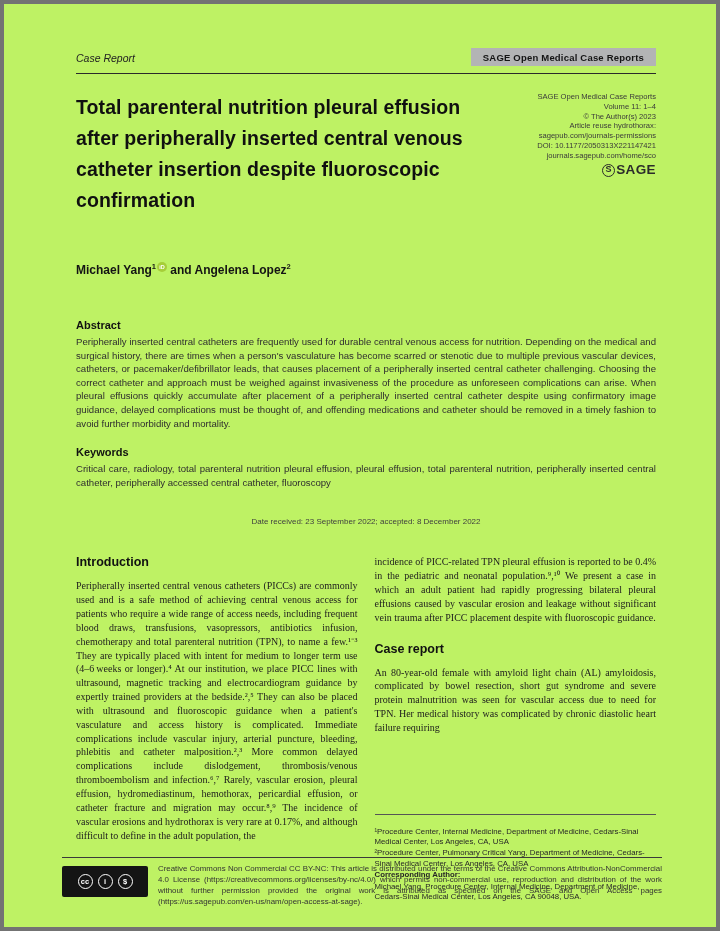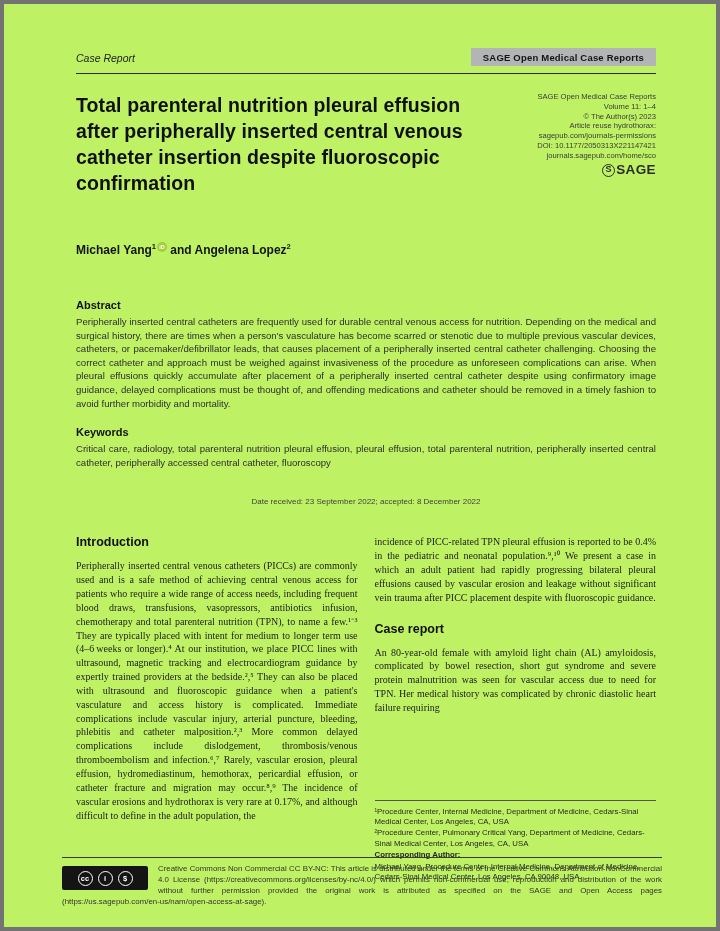--- a/index.html
+++ b/index.html
@@ -11,21 +11,21 @@
     padding:44px 60px 20px 72px;
   }
   
   .header-row { display:flex; justify-content:space-between; align-items:flex-end; }
   .article-type { font-style:italic; font-size:10.5px; color:#222; padding-bottom:2px; }
   .journal-badge { background:#b3b4b5; color:#141414; font-weight:bold; font-size:9.5px;
     padding:4px 12px 3px 12px; letter-spacing:0.2px; }
   .top-rule { border:none; border-top:1.4px solid #2a2a2a; margin-top:7px; }
   
   .title-block { display:flex; margin-top:18px; }
-  h1.title { width:436px; font-size:19.5px; line-height:26px; font-weight:bold; color:#101010; letter-spacing:0.1px; }
+  h1.title { width:436px; font-size:19.5px; line-height:31px; font-weight:bold; color:#101010; letter-spacing:0.1px; }
   .journal-info { margin-left:auto; text-align:right; font-size:7.6px; line-height:9.8px; color:#3a3a3a; width:172px; }
   .journal-info .jlink { color:#3a3a3a; text-decoration:none; display:block; }
   .sage-logo { margin-top:3px; font-weight:bold; font-size:13.5px; color:#2b2b2b; letter-spacing:0.4px;
     display:flex; justify-content:flex-end; align-items:center; gap:1px; }
   .sage-s { display:inline-flex; width:13px; height:13px; border:1.6px solid #2b2b2b; border-radius:50%;
     font-size:9px; align-items:center; justify-content:center; font-weight:bold; }
   
   .authors { margin-top:46px; font-size:12px; font-weight:bold; color:#141414; }
   .authors sup { font-size:7.5px; }
   .orcid-badge { display:inline-block; width:10px; height:10px; background:#A6CE39; border-radius:50%;
@@ -39,28 +39,28 @@
   .dateline { margin-top:28px; font-size:8px; color:#3f3f3f;text-align:center; }
   
   .columns { display:flex; gap:17px; margin-top:29px; height:348px; }
   .col { width:285px; }
   .col-right { display:flex; flex-direction:column; }
   .sec-h { font-size:12.5px; font-weight:bold; color:#111; margin-bottom:10px; }
   .body-p { font-family:"Liberation Serif", serif; font-size:10px; line-height:13.85px;
     text-align:justify; color:#1c1c1c; }
   .case-h { margin-top:17px; margin-bottom:10px; }
   .fn-spacer { flex:1; }
-  .footnotes { border-top:0.8px solid #555; padding-top:6px; font-size:7.8px; line-height:10.4px; color:#262626; }
+  .footnotes { border-top:0.8px solid #555; padding-top:12px; font-size:7.8px; line-height:10.4px; color:#262626; }
   .footnotes p { margin-bottom:1px; }
   .fn-corr-h { font-weight:bold; margin-top:0; }
   .fn-email { text-decoration:none; color:#262626; display:block; }
   
   .footer { position:absolute; left:58px; right:54px; bottom:20px; }
   .footer-rule { border:none; border-top:1.1px solid #3a3a3a; margin-bottom:5px; }
-  .cc-badge { float:left; width:86px; height:24px; background:#141414; border-radius:2px;
+  .cc-badge { float:left; width:86px; height:31px; background:#141414; border-radius:2px;
     display:flex; align-items:center; justify-content:center; gap:5px; margin:3px 10px 2px 0; }
   .cc-circle { width:15px; height:15px; border:1.5px solid #fff; border-radius:50%; color:#fff;
     font-size:7.5px; font-weight:bold; display:flex; align-items:center; justify-content:center; }
   .cc-text { font-size:7.9px; line-height:11px; text-align:justify; color:#333; }
 </style>
 </head>
 <body>
 
 <div class="page">
 

